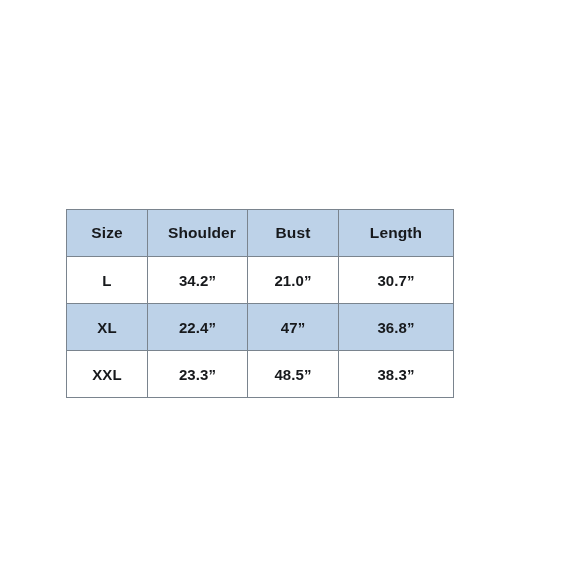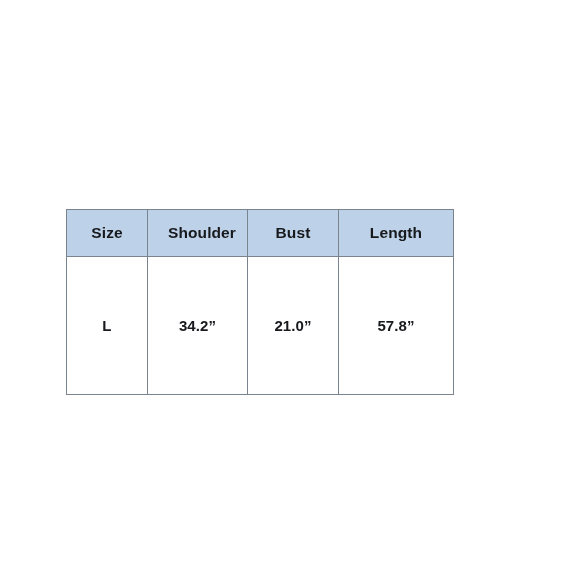--- a/index.html
+++ b/index.html
@@ -92,21 +92,33 @@
           <th>Bust</th>
           <th>Length</th>
         </tr>
       </thead>
 
       <tbody>
         <tr class="row-odd">
           <td>L</td>
           <td>34.2”</td>
           <td>21.0”</td>
-          <td>57.8”</td>
+          <td>30.7”</td>
         </tr>
 
+        <tr class="row-even">
+          <td>XL</td>
+          <td>22.4”</td>
+          <td>47”</td>
+          <td>36.8”</td>
+        </tr>
 
+        <tr class="row-odd">
+          <td>XXL</td>
+          <td>23.3”</td>
+          <td>48.5”</td>
+          <td>38.3”</td>
+        </tr>
       </tbody>
     </table>
   </div>
 
 </div>
 
 </body></html>

